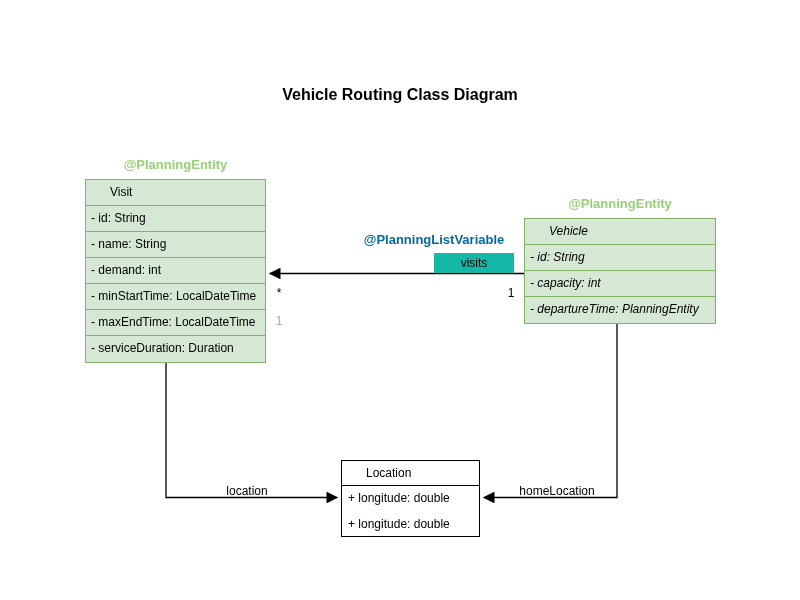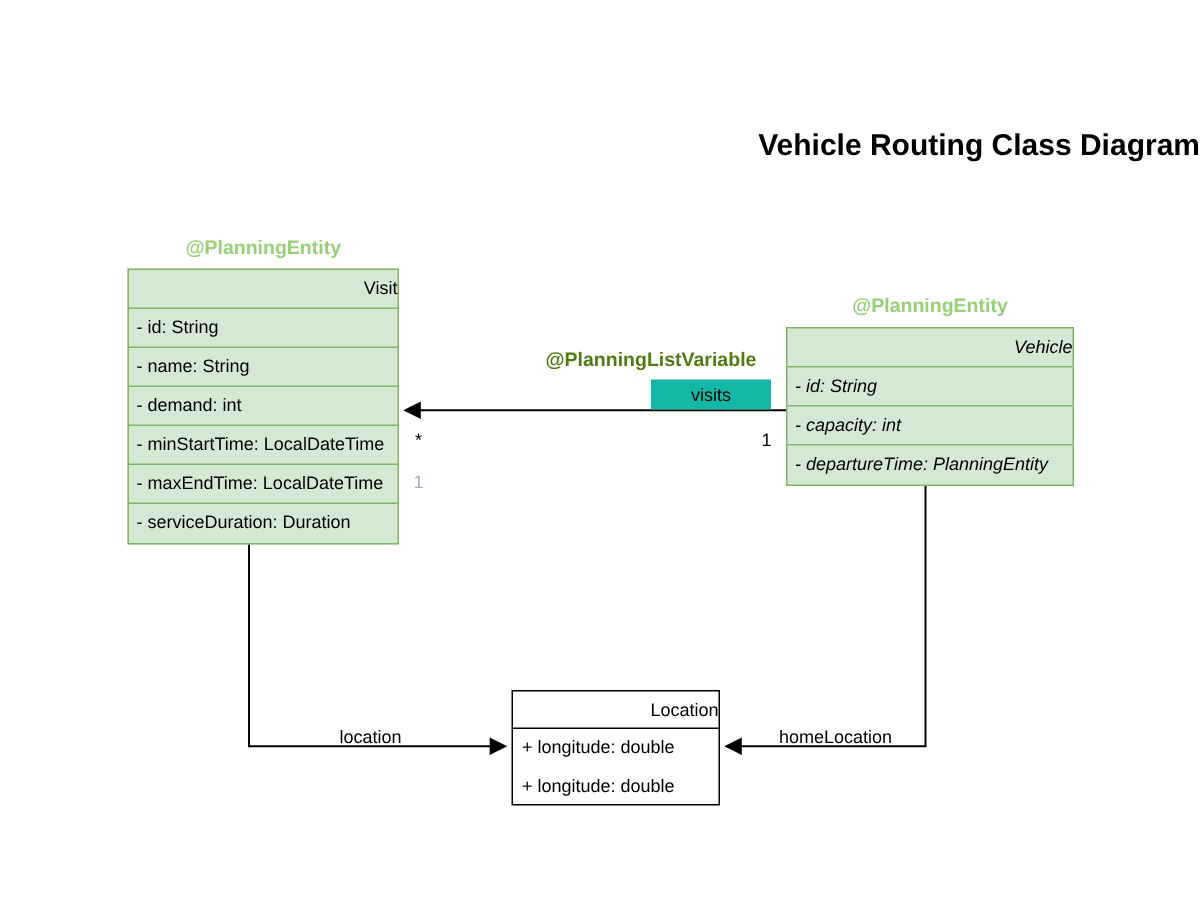--- a/index.html
+++ b/index.html
@@ -10,49 +10,49 @@
     height: 600px;
     background: #ffffff;
     font-family: "Liberation Sans", sans-serif;
     overflow: hidden;
   }
   .title {
     position: absolute;
     top: 86px;
     left: 0;
     width: 800px;
-    text-align: right;
-    font-size: 20px;
+    text-align: center;
+    font-size: 16px;
     font-weight: bold;
     color: #000000;
   }
   .annotation {
     position: absolute;
     text-align: center;
     font-size: 13px;
     font-weight: bold;
     white-space: nowrap;
   }
   .annotation.green { color: #97d077; }
-  .annotation.orange { color: #4d7c0f; }
+  .annotation.orange { color: #0369a1; }
   .uml-class {
     position: absolute;
     background: #d5e8d4;
     border: 1px solid #82b366;
     font-size: 12px;
     color: #000000;
   }
   .uml-class.plain {
     background: #ffffff;
     border: 1px solid #000000;
   }
   .uml-header {
     height: 26px;
     line-height: 25px;
-    text-align: right;
+    text-align: left;
     border-bottom: 1px solid #82b366;
     padding-left: 24px;
   }
   .uml-class.plain .uml-header {
     height: 25px;
     line-height: 24px;
     border-bottom: 1px solid #000000;
   }
   .uml-row {
     height: 26px;

